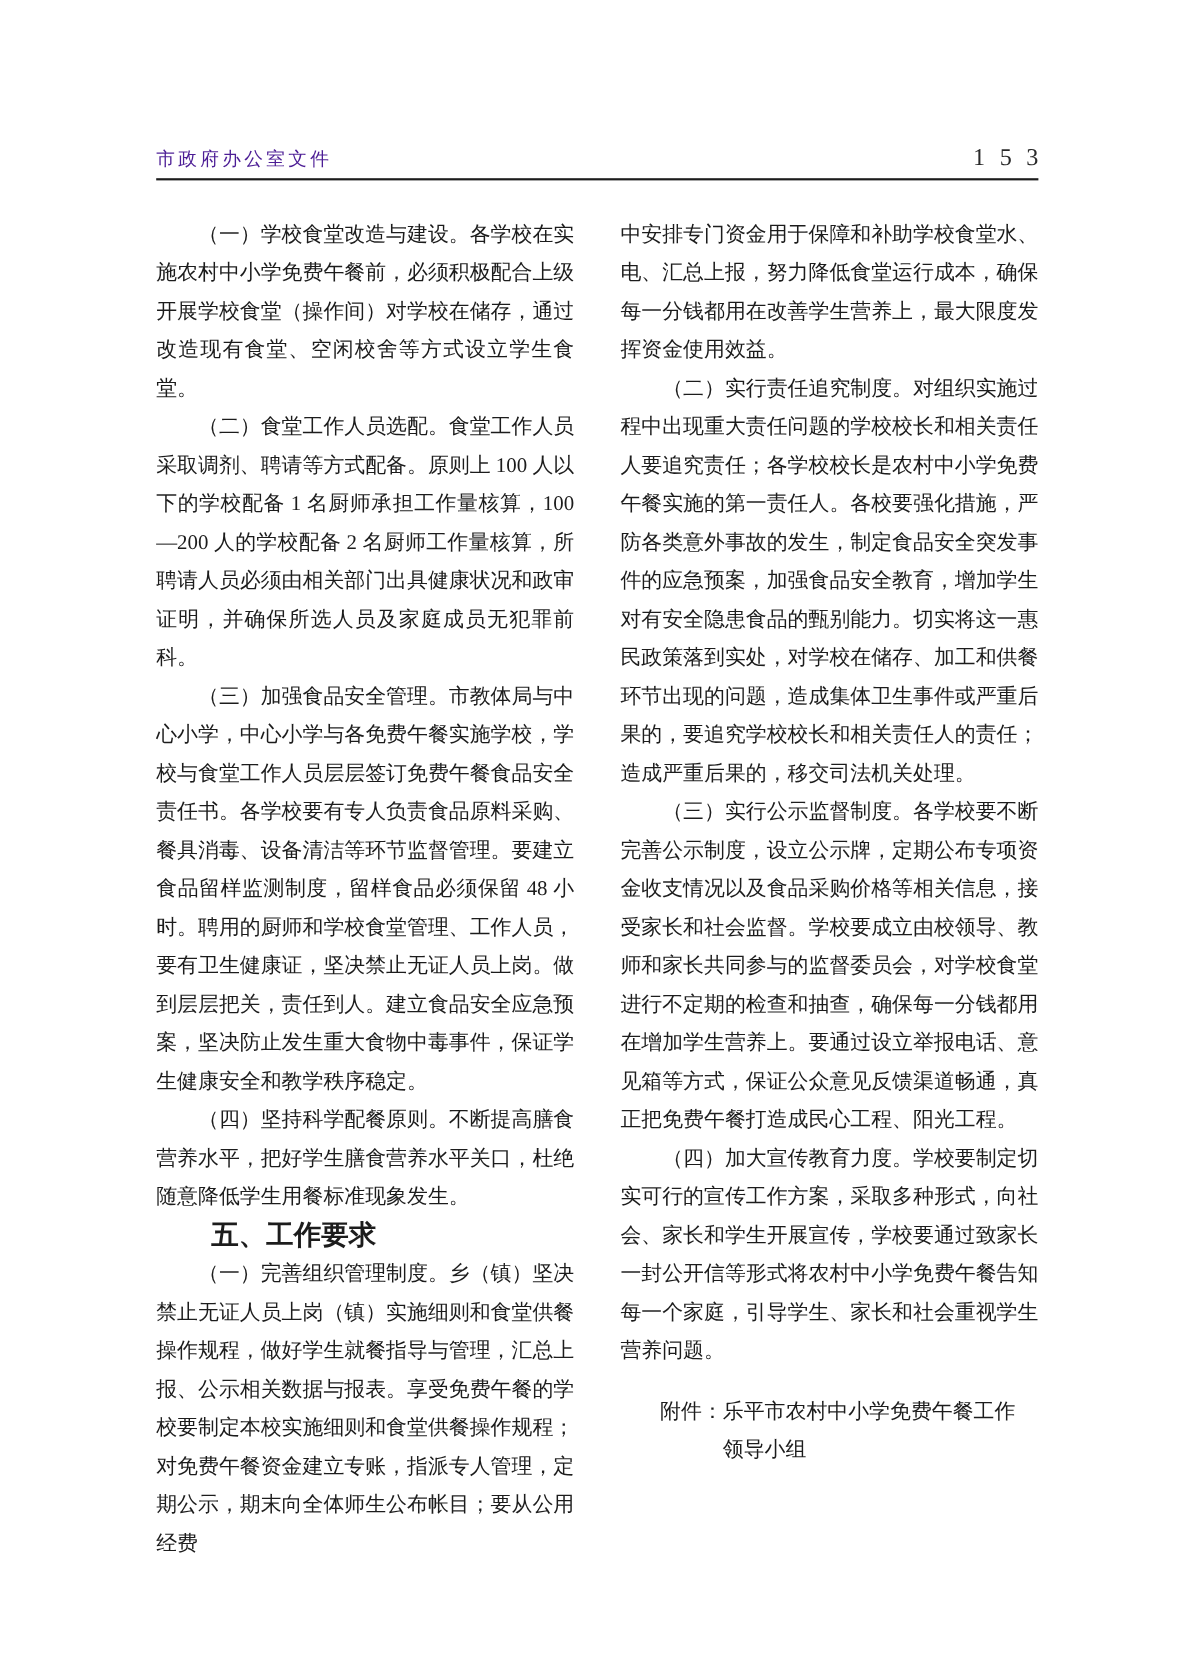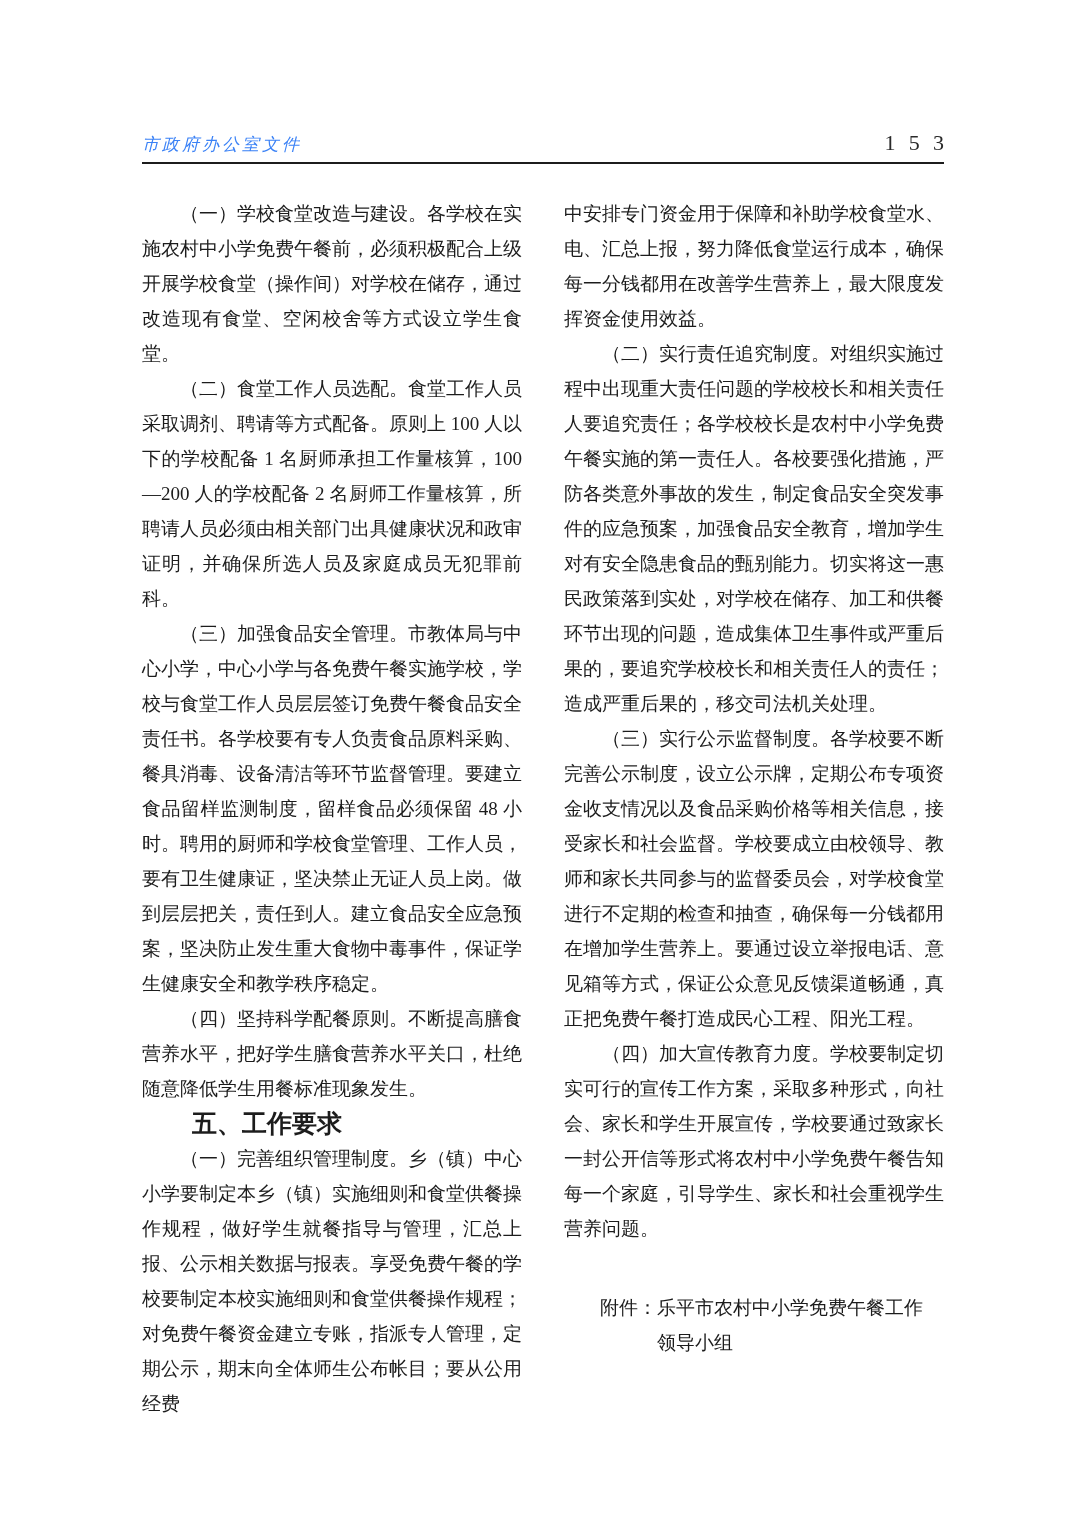--- a/index.html
+++ b/index.html
@@ -21,22 +21,21 @@
     width: 802px;
     border-bottom: 2px solid #1c1c1c;
     padding-bottom: 6px;
     display: flex;
     justify-content: space-between;
     align-items: flex-end;
   }
   .header-title {
     font-size: 17px;
     letter-spacing: 3px;
-    font-style: italic;
-    color: #3b82f6;
+    color: #4c1d95;
   }
   .page-number {
     font-size: 22px;
     letter-spacing: 0.6em;
     margin-right: -0.6em;
     color: #2a2a2a;
   }
   
   .columns {
     position: absolute;
@@ -60,22 +59,21 @@
   .lead {
   }
   .section-heading {
     margin: 0;
     text-indent: 2em;
     font-weight: bold;
     font-family: "Liberation Sans", "DejaVu Sans", sans-serif;
     font-size: 25px;
   }
   .attachment {
-    margin-top: 46px;
-    font-family: Liberation Mono, monospace;
+    margin-top: 20px;
   }
   .attachment-line1 {
     margin: 0;
     text-indent: 1.9em;
   }
   .attachment-line2 {
     margin: 0;
     text-indent: 4.9em;
   }
 </style>
@@ -90,21 +88,21 @@
   </div>
 
   <div class="columns">
 
     <div class="col">
       <p class="para"><span class="lead">（一）学校食堂改造与建设。</span><span>各学校在实施农村中小学免费午餐前，必须积极配合上级开展学校食堂（操作间）对学校在储存，通过改造现有食堂、空闲校舍等方式设立学生食堂。</span></p>
       <p class="para"><span class="lead">（二）食堂工作人员选配。</span><span>食堂工作人员采取调剂、聘请等方式配备。原则上 100 人以下的学校配备 1 名厨师承担工作量核算，100—200 人的学校配备 2 名厨师工作量核算，所聘请人员必须由相关部门出具健康状况和政审证明，并确保所选人员及家庭成员无犯罪前科。</span></p>
       <p class="para"><span class="lead">（三）加强食品安全管理。</span><span>市教体局与中心小学，中心小学与各免费午餐实施学校，学校与食堂工作人员层层签订免费午餐食品安全责任书。各学校要有专人负责食品原料采购、餐具消毒、设备清洁等环节监督管理。要建立食品留样监测制度，留样食品必须保留 48 小时。聘用的厨师和学校食堂管理、工作人员，要有卫生健康证，坚决禁止无证人员上岗。做到层层把关，责任到人。建立食品安全应急预案，坚决防止发生重大食物中毒事件，保证学生健康安全和教学秩序稳定。</span></p>
       <p class="para"><span class="lead">（四）坚持科学配餐原则。</span><span>不断提高膳食营养水平，把好学生膳食营养水平关口，杜绝随意降低学生用餐标准现象发生。</span></p>
       <p class="section-heading">五、工作要求</p>
-      <p class="para"><span class="lead">（一）完善组织管理制度。</span><span>乡（镇）中心小学要制定本乡（镇）实施细则和食堂供餐操作规程，做好学生就餐指导与管理，汇总上报、公示相关数据与报表。享受免费午餐的学校要制定本校实施细则和食堂供餐操作规程；对免费午餐资金建立专账，指派专人管理，定期公示，期末向全体师生公布帐目；要从公用经费</span></p>
+      <p class="para"><span class="lead">（一）完善组织管理制度。</span><span>乡（镇）坚决禁止无证人员上岗（镇）实施细则和食堂供餐操作规程，做好学生就餐指导与管理，汇总上报、公示相关数据与报表。享受免费午餐的学校要制定本校实施细则和食堂供餐操作规程；对免费午餐资金建立专账，指派专人管理，定期公示，期末向全体师生公布帐目；要从公用经费</span></p>
     </div>
 
     <div class="col">
       <p class="para no-indent">中安排专门资金用于保障和补助学校食堂水、电、汇总上报，努力降低食堂运行成本，确保每一分钱都用在改善学生营养上，最大限度发挥资金使用效益。</p>
       <p class="para"><span class="lead">（二）实行责任追究制度。</span><span>对组织实施过程中出现重大责任问题的学校校长和相关责任人要追究责任；各学校校长是农村中小学免费午餐实施的第一责任人。各校要强化措施，严防各类意外事故的发生，制定食品安全突发事件的应急预案，加强食品安全教育，增加学生对有安全隐患食品的甄别能力。切实将这一惠民政策落到实处，对学校在储存、加工和供餐环节出现的问题，造成集体卫生事件或严重后果的，要追究学校校长和相关责任人的责任；造成严重后果的，移交司法机关处理。</span></p>
       <p class="para"><span class="lead">（三）实行公示监督制度。</span><span>各学校要不断完善公示制度，设立公示牌，定期公布专项资金收支情况以及食品采购价格等相关信息，接受家长和社会监督。学校要成立由校领导、教师和家长共同参与的监督委员会，对学校食堂进行不定期的检查和抽查，确保每一分钱都用在增加学生营养上。要通过设立举报电话、意见箱等方式，保证公众意见反馈渠道畅通，真正把免费午餐打造成民心工程、阳光工程。</span></p>
       <p class="para"><span class="lead">（四）加大宣传教育力度。</span><span>学校要制定切实可行的宣传工作方案，采取多种形式，向社会、家长和学生开展宣传，学校要通过致家长一封公开信等形式将农村中小学免费午餐告知每一个家庭，引导学生、家长和社会重视学生营养问题。</span></p>
       <div class="attachment">
         <p class="attachment-line1">附件：乐平市农村中小学免费午餐工作</p>
         <p class="attachment-line2">领导小组</p>

